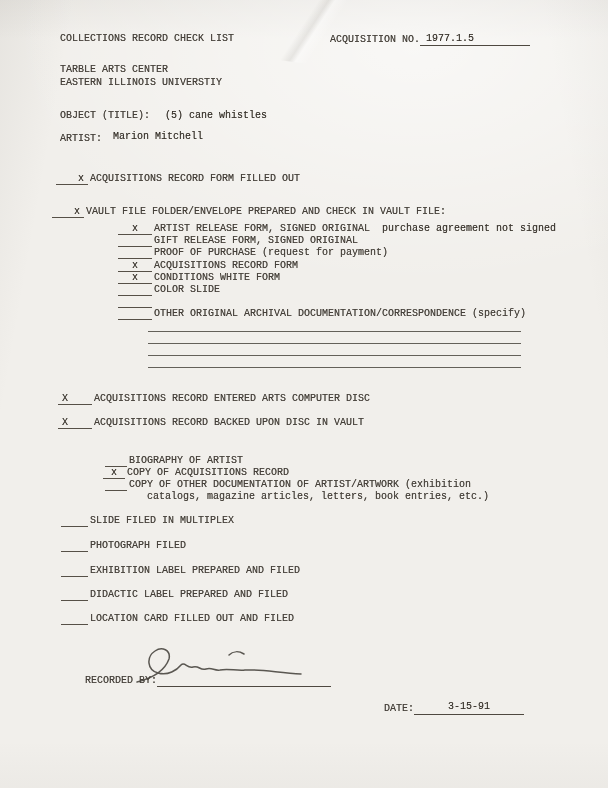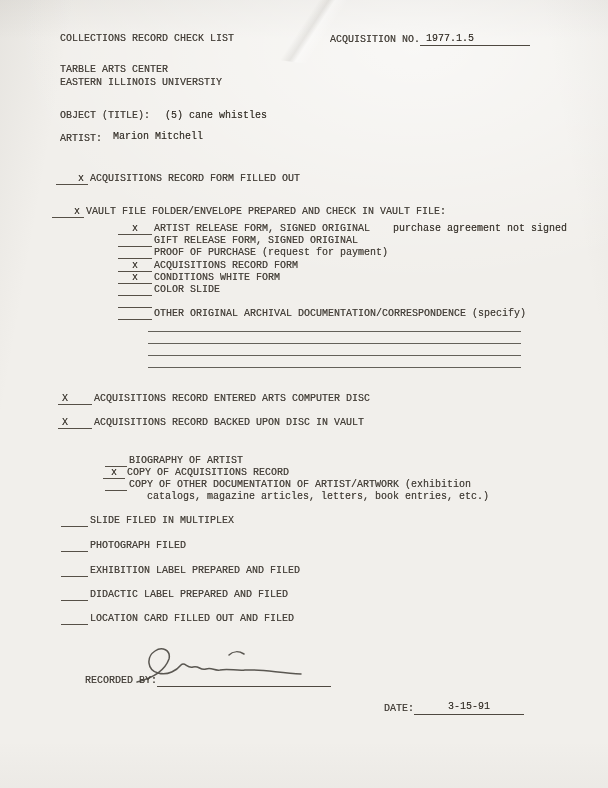--- a/index.html
+++ b/index.html
@@ -26,21 +26,21 @@
     display:inline-block;vertical-align:bottom;height:12px;
     border-bottom:1px solid #565047;box-sizing:border-box;
     text-align:center;color:#38332c;
   }
   .cb-top{width:32px;text-align:right;padding-right:4px;}
   .cb-sub{width:34px;}
   .cb-major{width:34px;text-align:left;padding-left:4px;}
   .cb-afsub{width:22px;}
   .cb-bottom{width:27px;}
   .lbl{display:inline-block;vertical-align:bottom;margin-left:2px;}
-  .note{display:inline-block;vertical-align:bottom;margin-left:23px;color:#39342d;font-family:Liberation Mono, monospace;}
+  .note{display:inline-block;vertical-align:bottom;margin-left:12px;color:#39342d;font-family:Liberation Mono, monospace;}
   .typedval{color:#37322b;}
   .ufield{
     display:inline-block;vertical-align:bottom;box-sizing:border-box;
     border-bottom:1px solid #4e4840;color:#37322b;
   }
   .blankline{position:absolute;height:0;border-top:1.4px solid #4a463f;opacity:0.85;}
   .cont{position:absolute;white-space:nowrap;}
   svg.sig{position:absolute;overflow:visible;}
   svg.sig path{fill:none;stroke:#403c36;stroke-width:1.5;stroke-linecap:round;opacity:0.85;}
 </style>

